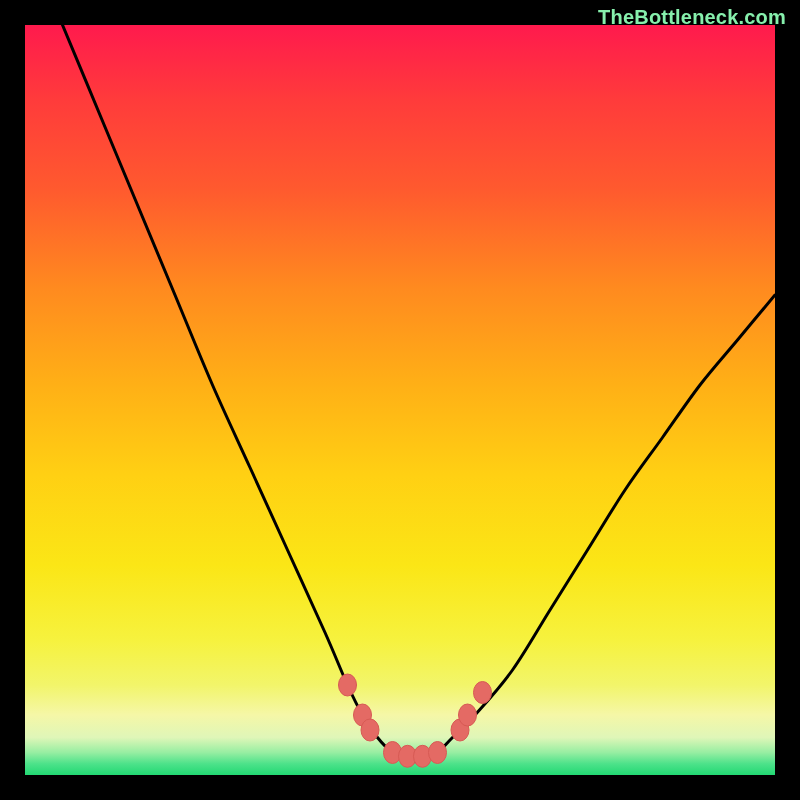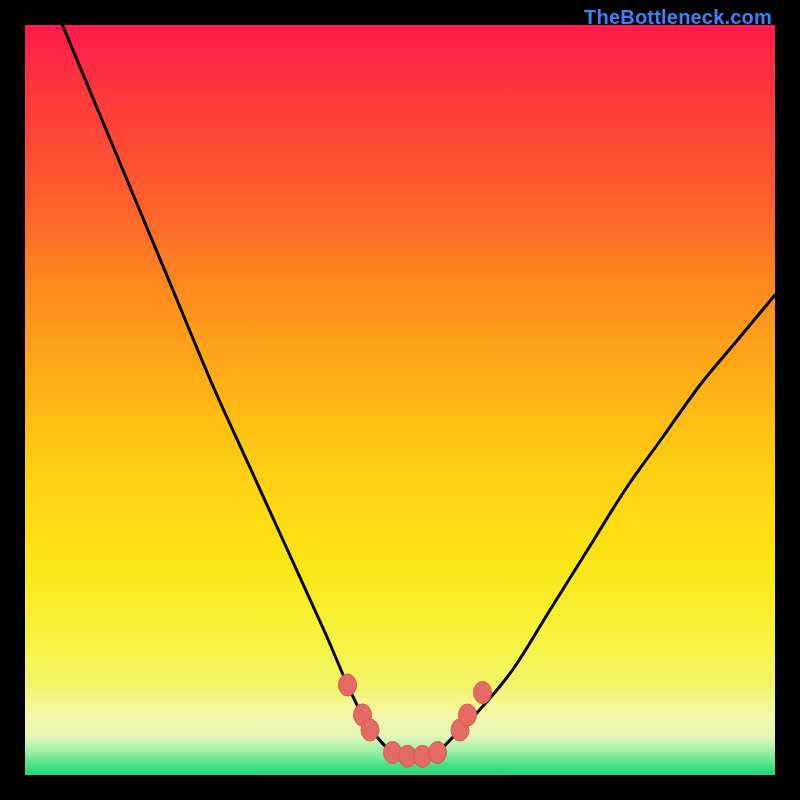--- a/index.html
+++ b/index.html
@@ -37,25 +37,25 @@
       #f5f7a7 92%,
       #dff6b8 95%,
       #97eea2 97%,
       #4de28a 98.5%,
       #22d873 100%
     );
   }
   .watermark {
     position: absolute;
     top: 6px;
-    right: 28px;
+    right: 14px;
     font-family: Arial, Helvetica, sans-serif;
     font-size: 20px;
     font-weight: 600;
-    color: #3b82f6;
+    color: #86efac;
     letter-spacing: 0.2px;
   }
   svg.curve {
     position: absolute;
     left: 0;
     top: 0;
     width: 750px;
     height: 750px;
   }
   .dot {

